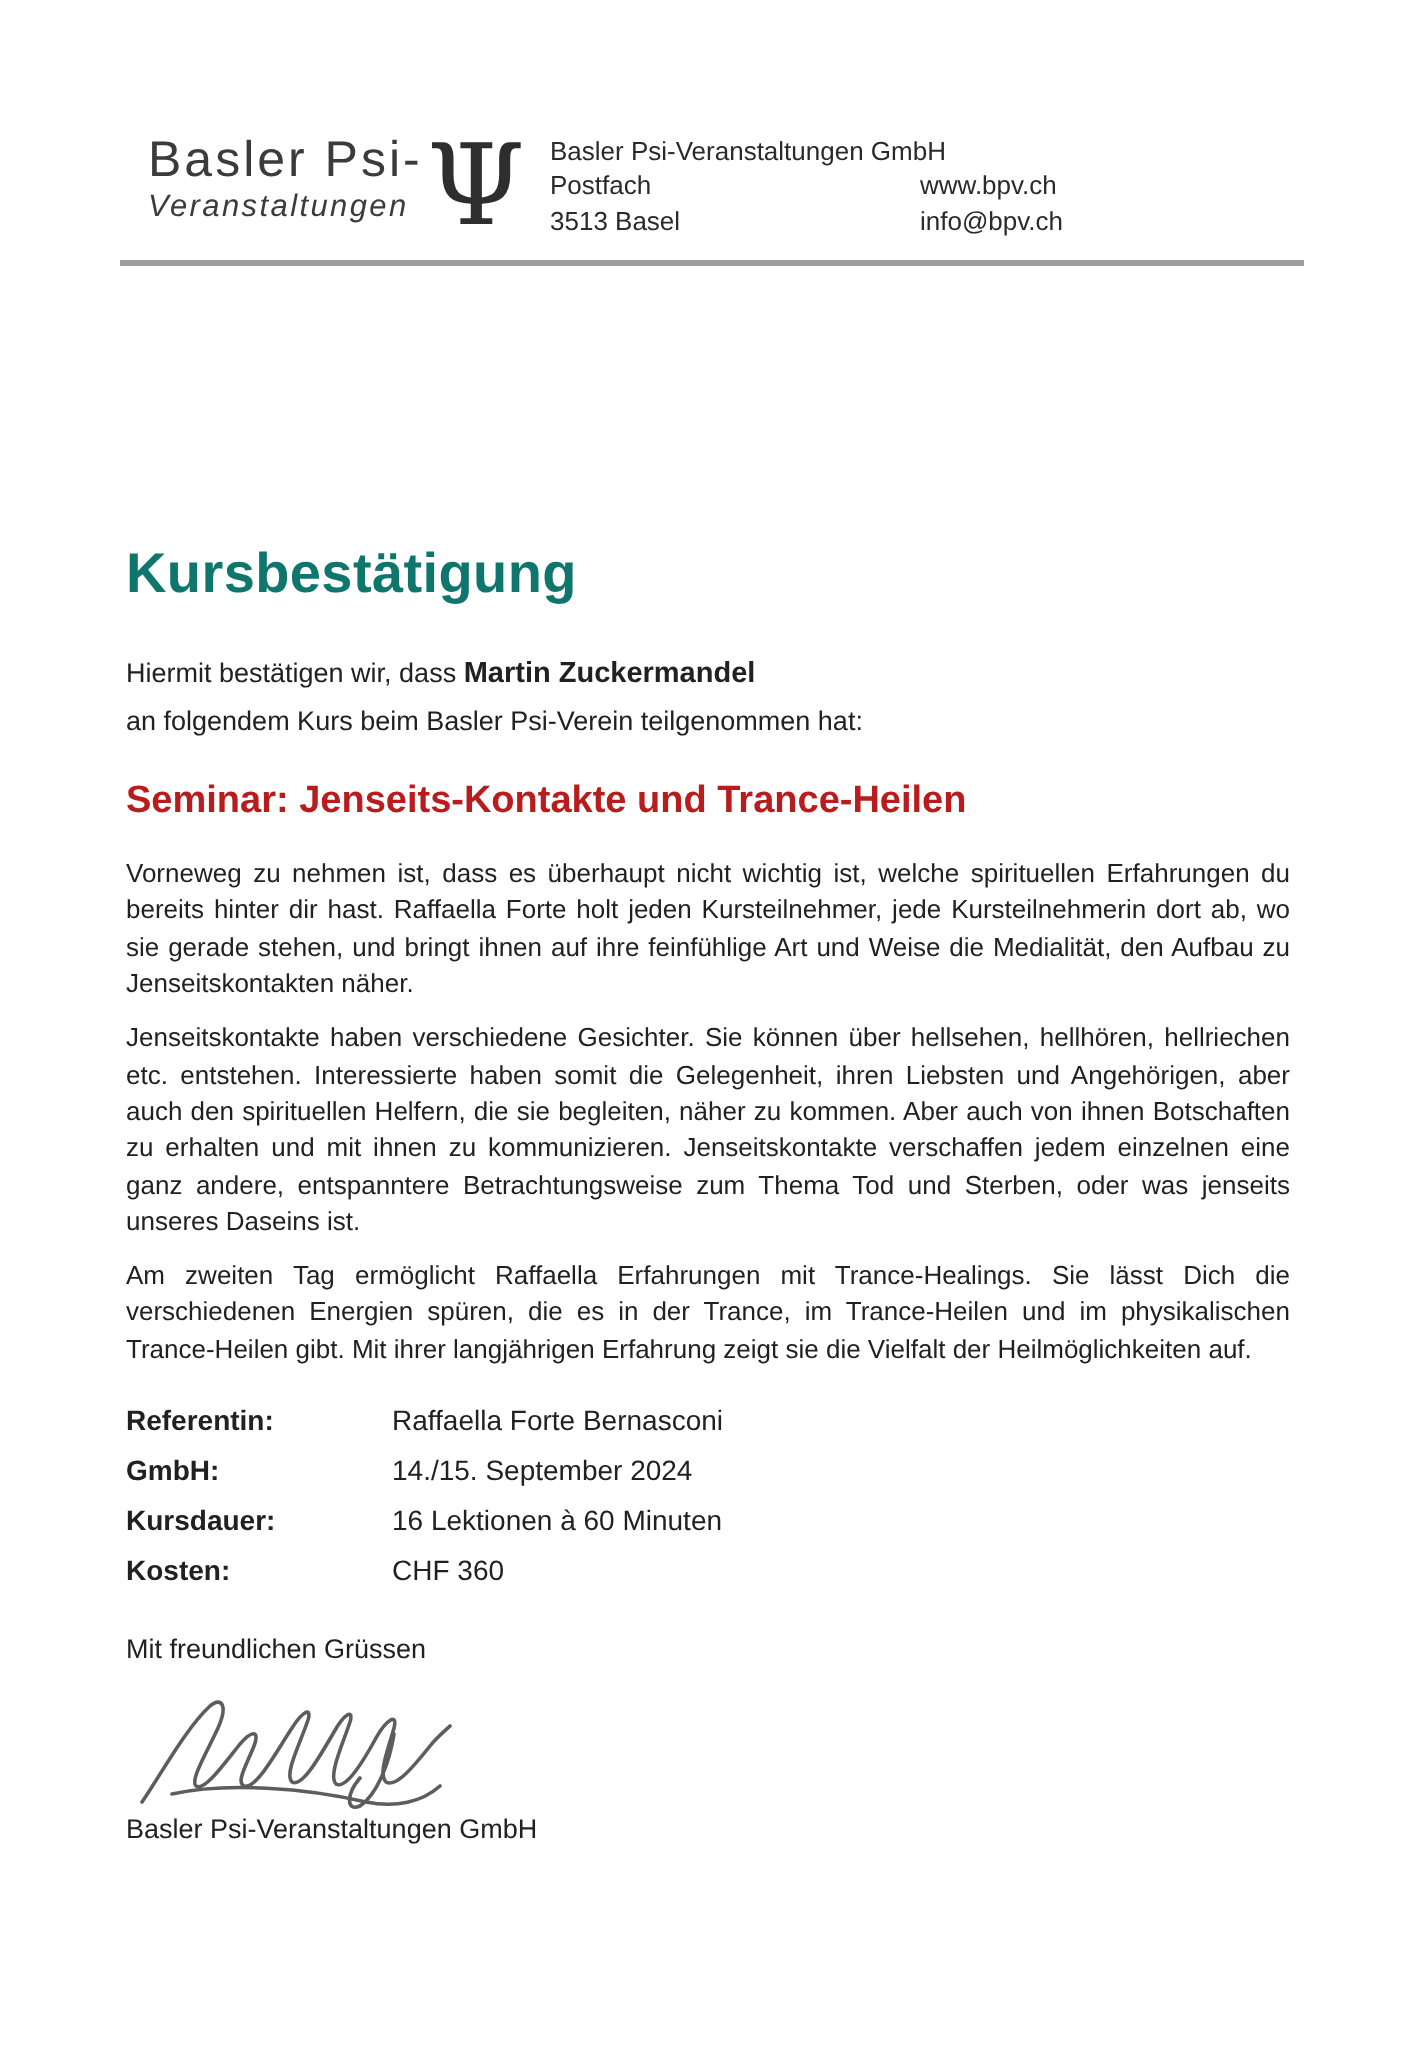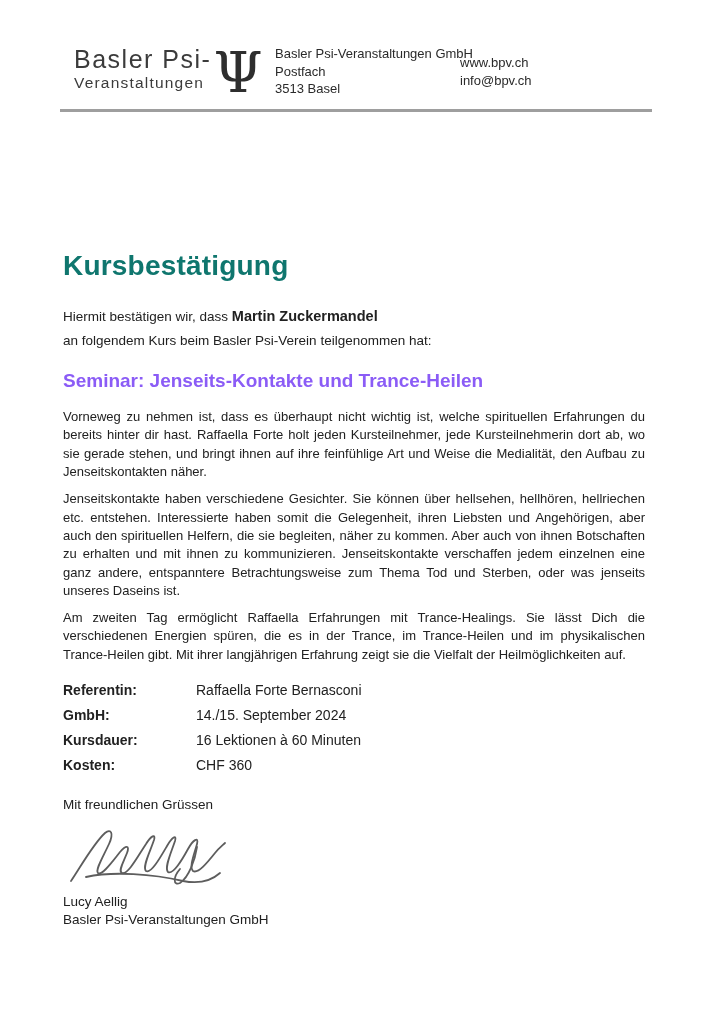--- a/index.html
+++ b/index.html
@@ -10,41 +10,43 @@
     height: 1024px;
     background: #ffffff;
     font-family: "Liberation Sans", sans-serif;
     color: #212121;
     overflow: hidden;
   }
 
   
   .letterhead {
     display: flex;
-    align-items: center;
+    align-items: flex-end;
     padding: 45px 50px 0 63px;
+    margin-top: 21px;
   }
   .logo-block {
     display: flex;
     align-items: flex-start;
     width: 212px;
     flex: 0 0 212px;
   }
   .logo-text { margin-left: 11px; color: #3b3b3b; }
   .logo-line1 {
     font-size: 25px;
     letter-spacing: 1.5px;
     line-height: 28px;
     white-space: nowrap;
   }
   .logo-line2 {
     font-size: 15.5px;
     letter-spacing: 1.2px;
     line-height: 19px;
     white-space: nowrap;
+    font-style: italic;
   }
   .psi {
     font-family: "DejaVu Serif", serif;
     font-size: 56px;
     line-height: 50px;
     color: #2e2e2e;
     margin-left: 2px;
     margin-top: 3px;
   }
   .addr-block { width: 185px; flex: 0 0 185px; }
@@ -81,21 +83,21 @@
   p.intro2 {
     font-size: 13.5px;
     line-height: 18px;
     margin: 0;
   }
   h2.seminar-title {
     font-size: 19px;
     font-weight: bold;
     line-height: 23px;
     margin: 19px 0 16px 0;
-    color: #8b5cf6;
+    color: #b91c1c;
   }
   p.body-par {
     font-size: 13px;
     line-height: 18.3px;
     text-align: justify;
     margin: 0 0 9px 0;
   }
 
   
   .details { margin: 17px 0 0 0; }
@@ -189,17 +191,16 @@
     </div>
 
     <p class="closing">Mit freundlichen Grüssen</p>
 
     <svg class="signature" viewBox="0 0 160 62" xmlns="http://www.w3.org/2000/svg" fill="none" stroke="#5d5d5d" stroke-width="1.8" stroke-linecap="round" stroke-linejoin="round">
       <path d="M3 57 C 12 44, 25 20, 37 9 C 43 4, 46 9, 41 20 C 35 33, 27 46, 30 49 C 34 52, 44 38, 52 28 C 58 21, 62 21, 59 29 C 55 39, 50 47, 54 49 C 60 51, 70 32, 78 20 C 83 12, 88 9, 86 16 C 82 28, 74 43, 78 47 C 83 50, 92 34, 99 22 C 104 13, 109 10, 107 17 C 103 29, 96 44, 100 48 C 105 51, 114 36, 120 25 C 125 16, 131 12, 129 20 C 126 31, 121 43, 125 47 C 130 50, 139 39, 147 29 C 151 24, 155 21, 157 19"></path>
       <path d="M18 53 C 45 47, 85 50, 115 57 C 130 60, 143 57, 152 49"></path>
       <path d="M129 23 C 127 36, 121 53, 112 59 C 105 62, 105 53, 112 45"></path>
     </svg>
 
-    <p class="sig-name">Lucy Aellig</p>
     <p class="sig-company">Basler Psi-Veranstaltungen GmbH</p>
   </main>
 
 </div>
 
 </body></html>

